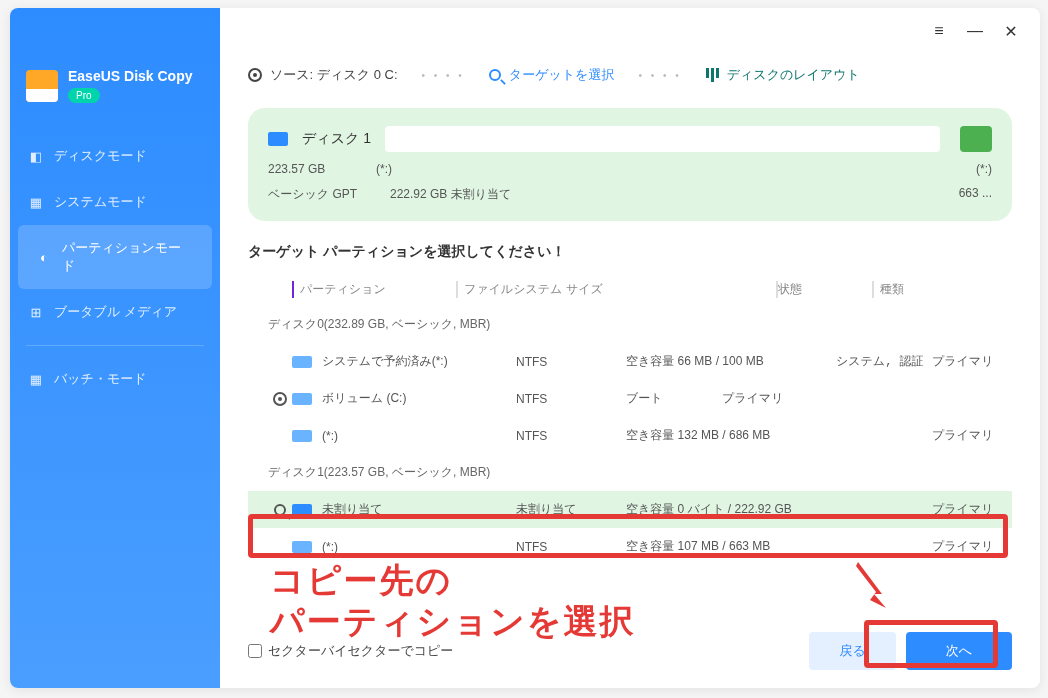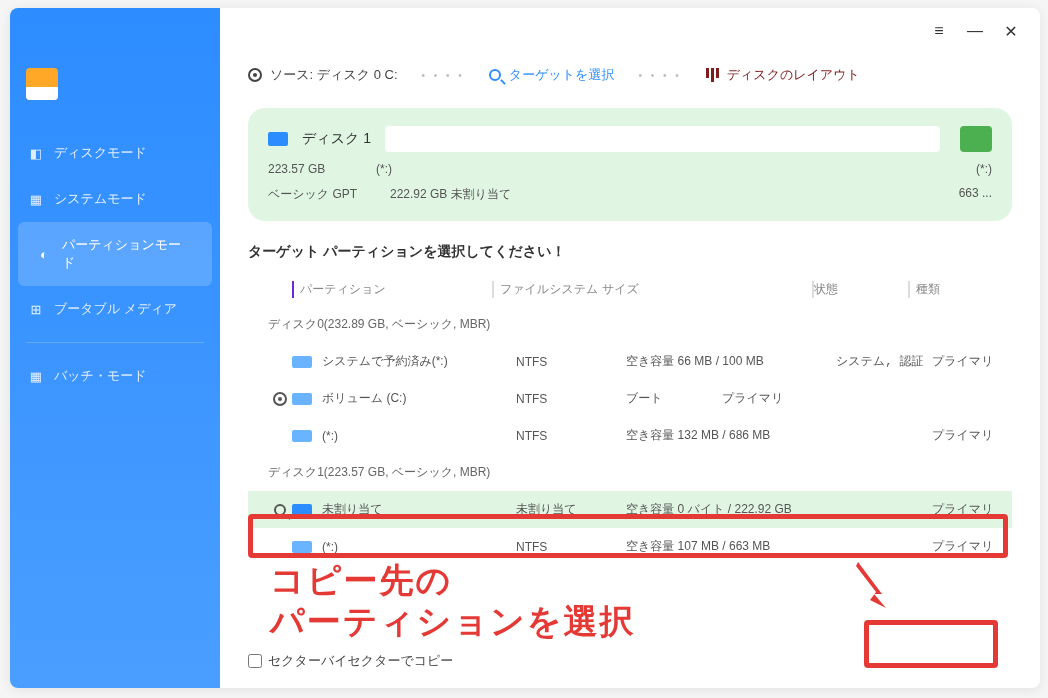--- a/index.html
+++ b/index.html
@@ -43,21 +43,21 @@
 
 
 .main { flex: 1; position: relative; padding: 18px 28px 0 28px; }
 .titlebar { position: absolute; top: 14px; right: 20px; display:flex; gap:18px; color:#333; font-size:16px; }
 .titlebar span { cursor:pointer; width:18px; text-align:center; }
 
 
 .crumb { display: flex; align-items: center; gap: 6px; padding: 40px 0 24px 0; font-size: 13px; color:#444; }
 .crumb-step { display:flex; align-items:center; gap:8px; }
 .crumb-step.blue { color:#2d8cff; }
-.crumb-step.grey { color:#7f1d1d; }
+.crumb-step.grey { color:#0f766e; }
 .dots { color:#bbb; letter-spacing:3px; margin: 0 18px; font-size:10px; }
 .target-icn { width:14px;height:14px; border:2px solid currentColor; border-radius:50%; position:relative; display:inline-block;}
 .target-icn::after{content:'';position:absolute;width:4px;height:4px;background:currentColor;border-radius:50%;left:3px;top:3px;}
 .magnify-icn { width:12px;height:12px;border:2px solid currentColor;border-radius:50%;position:relative;display:inline-block;}
 .magnify-icn::after{content:'';position:absolute;width:6px;height:2px;background:currentColor;transform:rotate(45deg);left:9px;top:10px;}
 .layout-icn { display:inline-flex; gap:2px; }
 .layout-icn i{ width:3px; background:currentColor; }
 .layout-icn i:nth-child(1){height:10px;} .layout-icn i:nth-child(2){height:14px;} .layout-icn i:nth-child(3){height:10px;}
 
 
@@ -76,21 +76,21 @@
 .disk-row2 .col1{ min-width:94px; }
 .disk-row2 .col2{ min-width:60px; }
 .disk-row2 .col3{ flex:1; }
 .disk-row2 .col4{ min-width:50px; text-align:right; }
 
 
 .instruction { font-size:14px; font-weight:600; color:#333; margin-bottom:12px; }
 
 
 .tbl-head { display:flex; padding:8px 0 8px 44px; font-size:12px; color:#888; border-bottom:0; }
-.tbl-head .c1{ width:200px; border-left:2px solid #6d28d9; padding-left:6px;}
+.tbl-head .c1{ width:164px; border-left:2px solid #6d28d9; padding-left:6px;}
 .tbl-head .c2{ width:110px; border-left:2px solid #ddd; padding-left:6px;}
 .tbl-head .c3{ width:210px; }
 .tbl-head .c4{ width:96px; border-left:2px solid #ddd; }
 .tbl-head .c5{ width:80px; border-left:2px solid #ddd; padding-left:6px;}
 
 .group-row { font-size:12px; color:#666; padding:10px 0 10px 20px; }
 
 .part-row { display:flex; align-items:center; padding:10px 0 10px 20px; font-size:12px; color:#555; position:relative;}
 .part-row .lead{ width:24px; display:flex; justify-content:center; color:#888;}
 .part-row .picn{ width:20px; height:12px; background:#6ab4ff; border-radius:2px; margin-right:10px;}
@@ -135,20 +135,24 @@
 }
 </style>
 </head>
 <body>
 
 <div class="window">
 
   <div class="sidebar">
     <div class="logo-area">
       <div class="logo-icon"></div>
+      <div>
+        <div class="logo-text">EaseUS Disk Copy</div>
+        <span class="pro-badge">Pro</span>
+      </div>
     </div>
 
     <div class="nav-item">
       <span class="nav-icon">◧</span>
       <span>ディスクモード</span>
     </div>
     <div class="nav-item">
       <span class="nav-icon">▦</span>
       <span>システムモード</span>
     </div>
@@ -279,20 +283,24 @@
       <span class="c3">空き容量 107 MB / 663 MB</span>
       <span class="c4"></span>
       <span class="c5">プライマリ</span>
     </div>
 
     <div class="bottom-bar">
       <label class="checkbox-area">
         <input type="checkbox" style="">
         <span>セクターバイセクターでコピー</span>
       </label>
+      <div class="btns">
+        <button class="btn btn-back">戻る</button>
+        <button class="btn btn-next">次へ</button>
+      </div>
     </div>
 
   </div>
 </div>
 
 <div class="red-box1"></div>
 <div class="red-box2"></div>
 <div class="red-arrow">
   <svg viewBox="0 0 40 52">
       <path d="M6 4 L30 36 L22 36 L34 50 L18 42 L24 34 L4 8 Z" fill="#e53935"></path>

